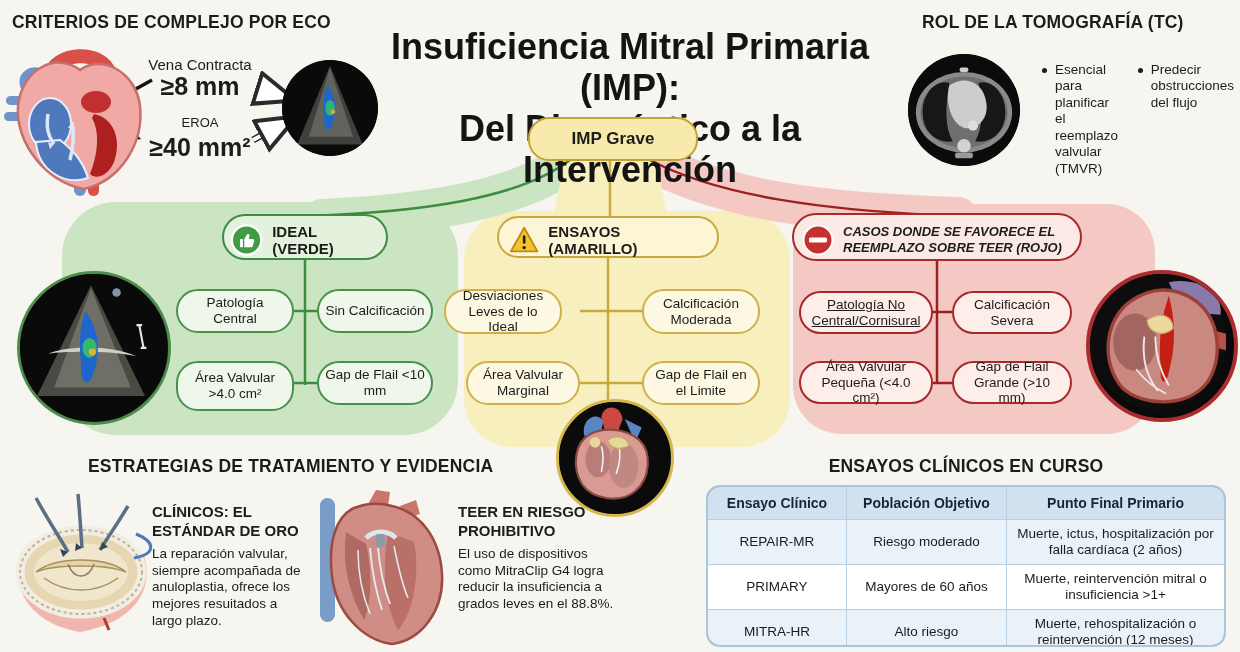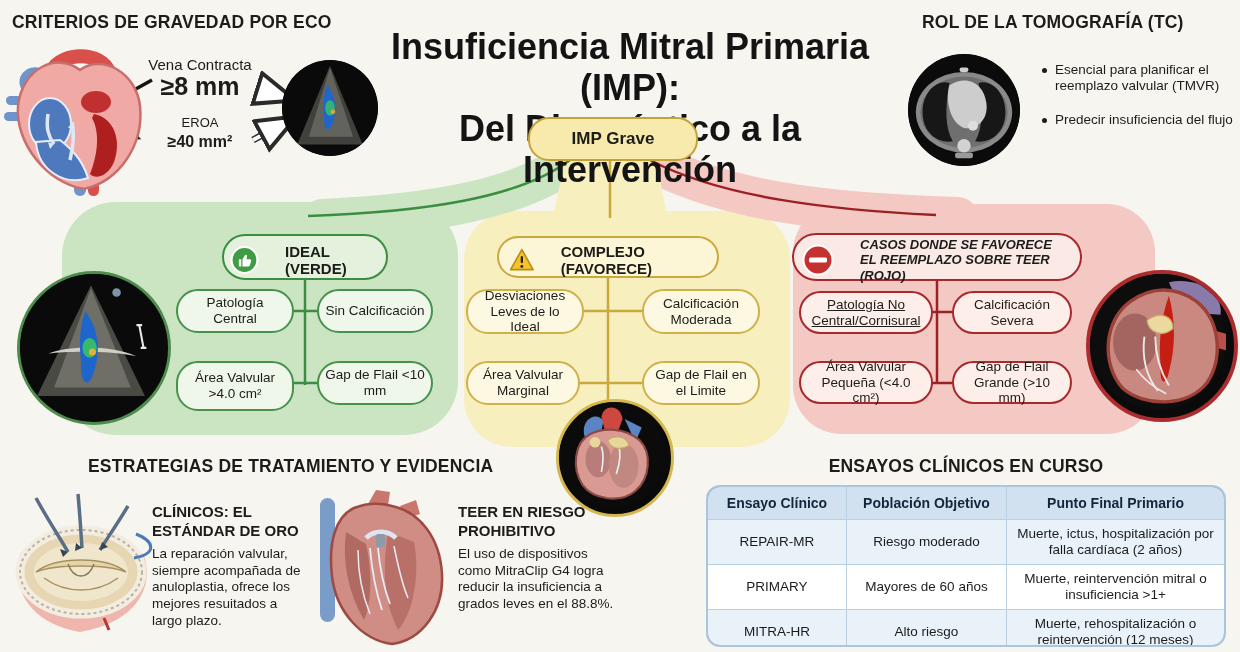--- a/index.html
+++ b/index.html
@@ -14,22 +14,22 @@
   .sec-title{font-weight:bold;font-size:17.5px;letter-spacing:.2px;white-space:nowrap;}
   .main-title{font-weight:bold;font-size:36px;line-height:1.14;text-align:center;color:#141414;}
   .pill{
     position:absolute;z-index:2;display:flex;align-items:center;justify-content:center;
     text-align:center;font-size:13.5px;line-height:1.15;border-radius:22px;padding:2px 6px;box-sizing:border-box;
   }
   .pill.green{background:#eef7e9;border:2px solid #47914d;}
   .pill.yellow{background:#fdf8e2;border:2px solid #cfb04a;}
   .pill.red{background:#fdeeea;border:2px solid #a8292c;}
   .hdr-pill{
-    position:absolute;z-index:2;display:flex;align-items:center;gap:26px;
-    border-radius:24px;padding:6px 12px 0 6px;box-sizing:border-box;font-weight:bold;margin-top:20px;
+    position:absolute;z-index:2;display:flex;align-items:center;gap:9px;
+    border-radius:24px;padding:6px 12px 0 6px;box-sizing:border-box;font-weight:bold;
   }
   .hdr-pill.green{background:#e4f1dd;border:2.5px solid #3c8d42;}
   .hdr-pill.yellow{background:#fcf5d6;border:2.5px solid #c9a93c;}
   .hdr-pill.red{background:#fbe9e5;border:2.5px solid #a8292c;}
   .imp-node{
     position:absolute;z-index:2;left:528px;top:117px;width:166px;height:40px;border-radius:21px;
     background:#f8eaac;border:2.5px solid #c3a238;display:flex;align-items:center;justify-content:center;
     font-weight:bold;font-size:17px;
   }
   .img-circle{position:absolute;z-index:2;border-radius:50%;overflow:hidden;background:#0a0a0a;}
@@ -101,21 +101,21 @@
     </g>
 
     <path d="M152,80 L98,110" stroke="#141414" stroke-width="3.5" marker-end="url(#mb)"></path>
     <path d="M97,121 L138,138" stroke="#141414" stroke-width="3.5" marker-end="url(#mb)"></path>
     <path d="M256,88 L290,99" stroke="#2a2a2a" stroke-width="7" fill="none"></path>
     <path d="M256,88 L288,98" stroke="#ffffff" stroke-width="4" marker-end="url(#mw)" fill="none"></path>
     <path d="M253,140 L292,119" stroke="#2a2a2a" stroke-width="7" fill="none"></path>
     <path d="M253,140 L290,120" stroke="#ffffff" stroke-width="4" marker-end="url(#mw)" fill="none"></path>
   </svg>
 
-  <div class="abs z2 sec-title" style="left:12px;top:12px;">CRITERIOS DE GRAVEDAD POR ECO</div>
+  <div class="abs z2 sec-title" style="left:12px;top:12px;">CRITERIOS DE COMPLEJO POR ECO</div>
   <div class="abs z2 main-title" style="left:360px;top:26px;width:540px;">
     <div>Insuficiencia Mitral Primaria (IMP):</div>
     <div>Del Diagnóstico a la Intervención</div>
   </div>
   <div class="abs z2 sec-title" style="left:922px;top:12px;">ROL DE LA TOMOGRAFÍA (TC)</div>
 
   <svg class="abs z2" style="left:2px;top:38px;" width="150" height="160" viewBox="0 0 150 160">
     <path d="M20,52 C12,40 24,26 38,30 L46,44 Z" fill="#6f94cc"></path>
     <rect x="4" y="58" width="26" height="9" rx="4.5" fill="#6f94cc"></rect>
     <rect x="2" y="74" width="22" height="9" rx="4.5" fill="#6f94cc"></rect>
@@ -130,21 +130,21 @@
     <path d="M92,76 C112,80 120,102 112,124 C106,138 94,142 88,136 C96,116 98,94 90,80 Z" fill="#ae1f1f"></path>
     <path d="M46,76 C44,90 46,98 52,106" stroke="#dce8f8" stroke-width="3.5" fill="none"></path>
     <path d="M52,106 l-6,-2 l2,7 Z" fill="#dce8f8"></path>
     <path d="M68,122 C72,106 72,94 70,84" stroke="#dce8f8" stroke-width="3.5" fill="none"></path>
     <path d="M70,84 l-4,6 l7,0 Z" fill="#dce8f8"></path>
   </svg>
 
   <div class="abs z2" style="left:142px;top:56px;width:116px;text-align:center;font-size:15px;">Vena Contracta</div>
   <div class="abs z2" style="left:142px;top:72px;width:116px;text-align:center;font-size:25px;font-weight:bold;">≥8 mm</div>
   <div class="abs z2" style="left:152px;top:115px;width:96px;text-align:center;font-size:13px;">EROA</div>
-  <div class="abs z2" style="left:136px;top:133px;width:128px;text-align:center;font-size:16px;font-weight:bold;">≥40 mm²</div>
+  <div class="abs z2" style="left:136px;top:133px;width:128px;text-align:center;font-size:25px;font-weight:bold;">≥40 mm²</div>
 
   <div class="img-circle" style="left:282px;top:60px;width:96px;height:96px;">
     <svg width="96" height="96" viewBox="0 0 100 100">
       <circle cx="50" cy="50" r="50" fill="#0a0a0a"></circle>
       <path d="M50,6 L16,88 L84,88 Z" fill="#6e6e66" opacity="0.55"></path>
       <path d="M50,8 L28,80 L74,80 Z" fill="#8d8d84" opacity="0.45"></path>
       <path d="M47,26 C56,38 58,52 52,68 C48,77 43,71 44,60 C42,46 44,34 47,26 Z" fill="#1f66cc"></path>
       <ellipse cx="50" cy="50" rx="5" ry="8" fill="#36b96a" opacity="0.9"></ellipse>
       <circle cx="53" cy="54" r="2.5" fill="#e2a13c"></circle>
     </svg>
@@ -157,28 +157,28 @@
       <ellipse cx="50" cy="52" rx="39" ry="32" fill="#6f6f6f"></ellipse>
       <path d="M13,52 C13,32 28,22 37,26 C33,48 33,66 40,78 C26,80 13,70 13,52 Z" fill="#171717"></path>
       <path d="M87,52 C87,32 72,22 63,26 C67,48 67,66 60,78 C74,80 87,70 87,52 Z" fill="#171717"></path>
       <path d="M37,28 C52,18 68,26 70,44 C72,58 62,68 50,66 C38,62 33,42 37,28 Z" fill="#cdcdcd"></path>
       <circle cx="58" cy="64" r="4.5" fill="#dedede"></circle>
       <circle cx="50" cy="82" r="6" fill="#d2d2d2"></circle>
       <rect x="42" y="88" width="16" height="5" rx="2" fill="#9a9a9a"></rect>
       <rect x="46" y="12" width="8" height="4" rx="2" fill="#cfcfcf"></rect>
     </svg>
   </div>
-  <div class="abs z2" style="left:1042px;top:62px;width:192px;display:flex;flex-direction:column;gap:17px;">
+  <div class="abs z2" style="left:1042px;top:62px;width:192px;display:flex;flex-direction:row;gap:17px;">
     <div class="bullet-item">
       <span class="bullet-dot"></span>
       <span>Esencial para planificar el reemplazo valvular (TMVR)</span>
     </div>
     <div class="bullet-item">
       <span class="bullet-dot"></span>
-      <span>Predecir insuficiencia del flujo</span>
+      <span>Predecir obstrucciones del flujo</span>
     </div>
   </div>
 
   <div class="imp-node">
     <span>IMP Grave</span>
   </div>
 
   <div class="hdr-pill green" style="left:222px;top:214px;width:166px;height:46px;font-size:15px;">
     <svg width="36" height="36" viewBox="0 0 36 36">
       <circle cx="18" cy="18" r="16" fill="#3f9c44" stroke="#ffffff" stroke-width="2.5"></circle>
@@ -205,23 +205,23 @@
       <path d="M82,36 L86,36 M85,52 L89,52" stroke="#e8e8e8" stroke-width="1.5"></path>
     </svg>
   </div>
 
   <div class="hdr-pill yellow" style="left:497px;top:216px;width:222px;height:42px;font-size:15px;padding-left:10px;">
     <svg width="32" height="30" viewBox="0 0 32 30">
       <path d="M16,2 L30,27 L2,27 Z" fill="#f6c22e" stroke="#b98e12" stroke-width="2" stroke-linejoin="round"></path>
       <rect x="14.6" y="10" width="2.8" height="9" rx="1.4" fill="#222"></rect>
       <circle cx="16" cy="23" r="1.8" fill="#222"></circle>
     </svg>
-    <span>COMPLEJO (FAVORECE)</span>
-  </div>
-  <div class="pill yellow" style="left:466px;top:289px;width:118px;height:45px;">Desviaciones Leves de lo Ideal</div>
+    <span>ENSAYOS (AMARILLO)</span>
+  </div>
+  <div class="pill yellow" style="left:444px;top:289px;width:118px;height:45px;">Desviaciones Leves de lo Ideal</div>
   <div class="pill yellow" style="left:642px;top:289px;width:118px;height:45px;">Calcificación Moderada</div>
   <div class="pill yellow" style="left:466px;top:361px;width:114px;height:44px;">Área Valvular Marginal</div>
   <div class="pill yellow" style="left:642px;top:361px;width:118px;height:44px;">Gap de Flail en el Limite</div>
 
   <div class="img-circle" style="left:556px;top:399px;width:112px;height:112px;border:3px solid #d4b84e;">
     <svg width="106" height="106" viewBox="0 0 100 100">
       <circle cx="50" cy="50" r="50" fill="#0b0b0b"></circle>
       <path d="M24,32 C20,16 36,8 42,18 L38,36 Z" fill="#5b84c4"></path>
       <path d="M62,16 L78,24 L72,38 Z" fill="#5b84c4"></path>
       <path d="M40,14 C42,2 58,2 60,16 L54,32 L44,30 Z" fill="#cc4840"></path>

